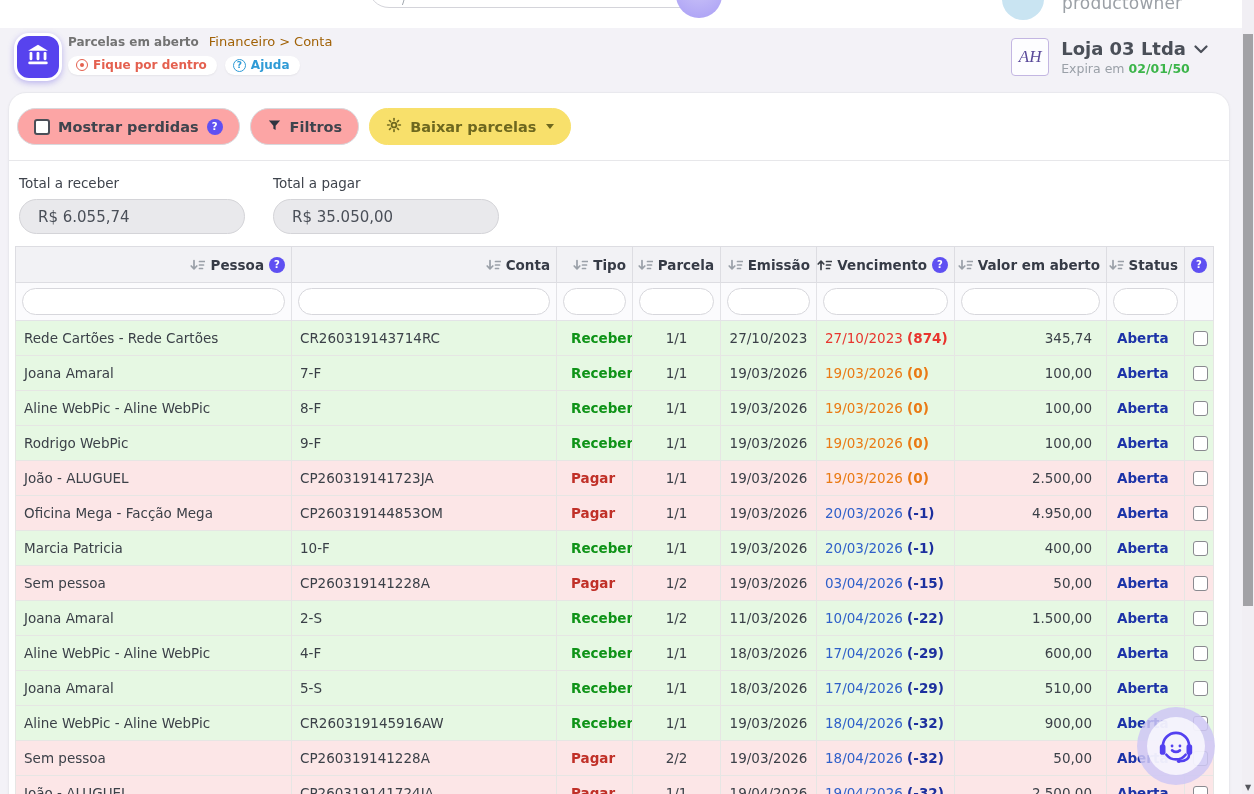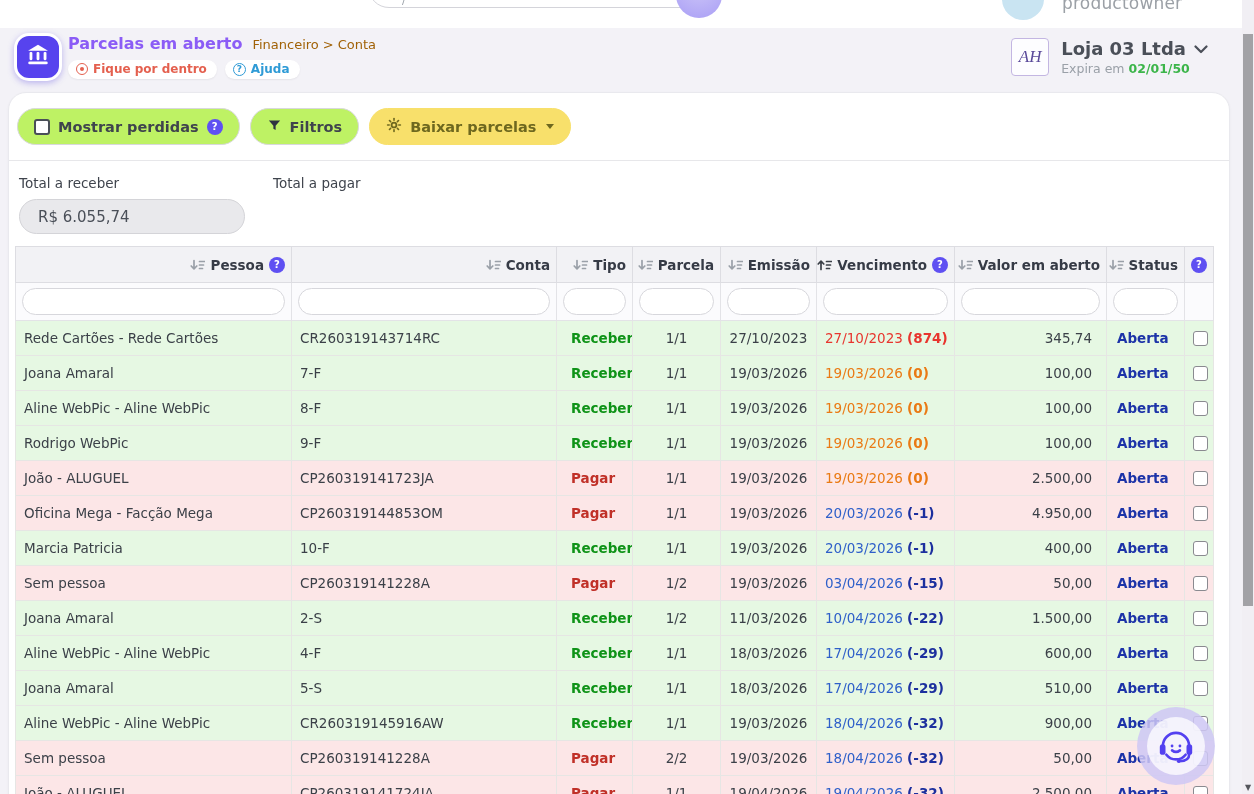--- a/index.html
+++ b/index.html
@@ -17,21 +17,21 @@
 
   
   .page { position:absolute; left:0; top:28px; width:1254px; height:766px; background:#f3f2f7; z-index:1; }
 
   
   .app-logo { position:absolute; left:14px; top:5px; width:48px; height:48px; border-radius:15px;
               background:var(--brand); border:3px solid #fff; box-shadow:0 2px 6px rgba(80,60,220,.35);
               display:flex; align-items:center; justify-content:center; }
   .head-text { position:absolute; left:68px; top:6px; }
   .title-row { display:flex; align-items:baseline; gap:10px; }
-  .page-title { font-size:16px; font-weight:bold; color:#8b5cf6; }
+  .page-title { font-size:12px; font-weight:bold; color:#737373; }
   .breadcrumb { font-size:13px; color:#a16207; }
   .breadcrumb .sep { margin:0 4px; }
   .badge-row { display:flex; gap:8px; margin-top:7px; }
   .pill-badge { display:inline-flex; align-items:center; gap:5px; background:#fff; border-radius:12px;
                 padding:2px 10px 3px 8px; font-size:12px; font-weight:bold; box-shadow:0 1px 2px rgba(0,0,0,.06); }
   .badge-news { color:#e4604f; }
   .badge-help { color:#2f9bd6; }
   .ring-icon { width:12px; height:12px; border:1.6px solid #e4604f; border-radius:50%; display:inline-flex; align-items:center; justify-content:center; }
   .ring-icon::after { content:""; width:4px; height:4px; background:#e4604f; border-radius:50%; }
   .q-ring { width:13px; height:13px; border:1.5px solid #2f9bd6; border-radius:50%; display:inline-flex; align-items:center; justify-content:center; font-size:9px; font-weight:bold; color:#2f9bd6; }
@@ -42,21 +42,21 @@
                   font-family:"Liberation Serif", serif; font-style:italic; font-size:17px; color:#5a4a9a; }
   .company-name-row { display:flex; align-items:center; gap:8px; }
   .company-name { font-size:18px; font-weight:bold; color:#4a4f58; }
   .company-exp { font-size:12.5px; color:#9aa0a8; margin-top:2px; }
   .company-exp b { color:var(--expira-green); font-weight:bold; }
 
   
   .card { position:absolute; left:8px; top:64px; width:1222px; height:760px; background:#fff;
           border:1px solid #e9e9ee; border-radius:18px 18px 0 0; box-shadow:0 1px 3px rgba(0,0,0,.04); }
   .toolbar { display:flex; gap:10px; padding:15px 0 0 8px; }
-  .btn { display:inline-flex; align-items:center; gap:8px; height:37px; border-radius:19px; background:#bef264;
+  .btn { display:inline-flex; align-items:center; gap:8px; height:37px; border-radius:19px; background:#fca5a5;
          border:1px solid #d8d8dc; padding:0 16px; font-size:14.5px; font-weight:bold; color:#3f444d; cursor:pointer;
          font-family:"DejaVu Sans", sans-serif; }
   .btn-yellow { background:var(--yellow); border-color:var(--yellow); color:#6e681f; }
   .chk { appearance:none; width:16px; height:16px; border:2px solid #4a4f58; border-radius:3px; background:#fff; }
   .help-badge { width:16px; height:16px; background:#5f50f2; color:#fff; border-radius:50%; font-size:10px; font-weight:bold;
                 display:inline-flex; align-items:center; justify-content:center; flex:0 0 auto; cursor:pointer; }
   .caret { width:0; height:0; border-left:4.5px solid transparent; border-right:4.5px solid transparent; border-top:5.5px solid #6e681f; margin-left:2px; }
   .divider { border:none; border-top:1px solid #e7e7ea; margin-top:15px; }
 
   .totals { display:flex; gap:28px; padding:14px 0 0 10px; }
@@ -200,20 +200,21 @@
 
     <hr class="divider">
 
     <div class="totals">
       <div>
         <div class="total-label">Total a receber</div>
         <div class="total-pill">R$ 6.055,74</div>
       </div>
       <div>
         <div class="total-label">Total a pagar</div>
+        <div class="total-pill">R$ 35.050,00</div>
       </div>
     </div>
 
     <table>
       <thead>
         <tr class="hdr">
             <th style="width: 276px;">
               <div class="th-wrap" style="">
                 <span class="sort-icon">
                   <svg width="16" height="14" viewBox="0 0 16 14" fill="none" stroke="#9aa0a8" stroke-width="1.7" stroke-linecap="round" stroke-linejoin="round">

